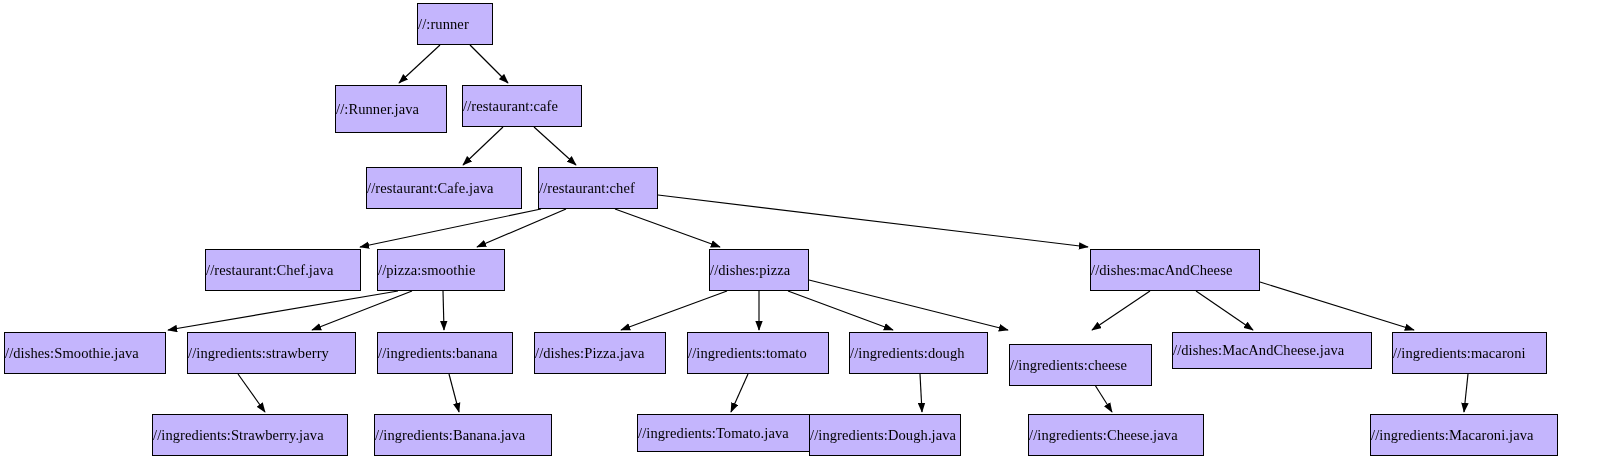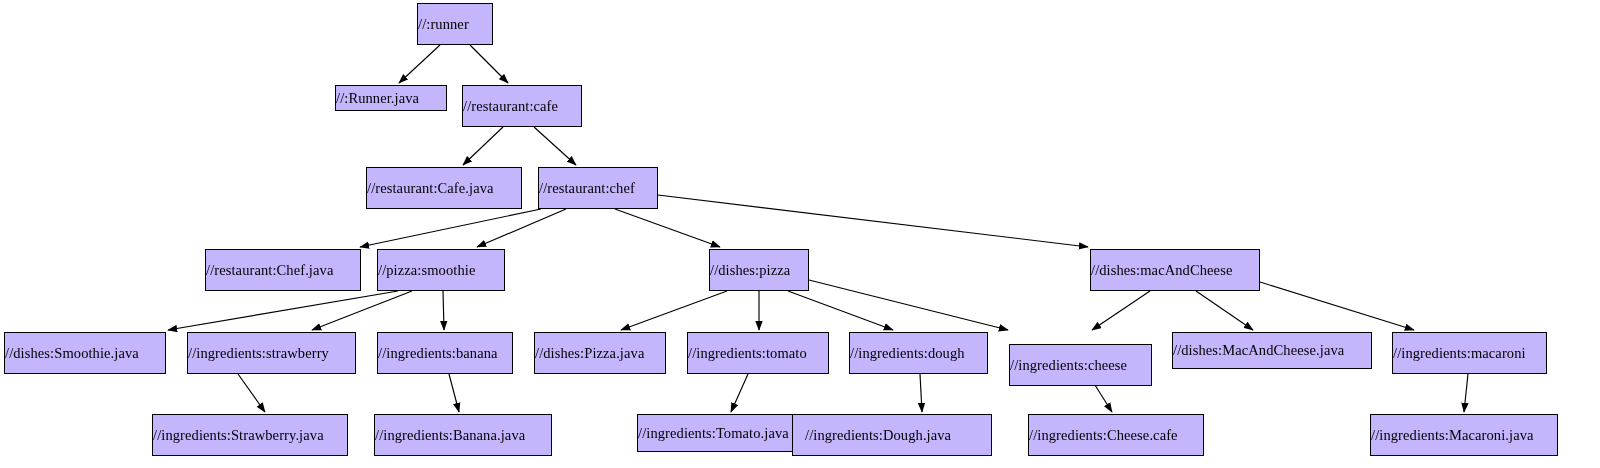--- a/index.html
+++ b/index.html
@@ -72,21 +72,21 @@
         <line x1="748" y1="374" x2="731" y2="412" stroke="#000000" stroke-width="1.15" marker-end="url(#arrowhead)"></line>
         <line x1="920" y1="374" x2="922" y2="412" stroke="#000000" stroke-width="1.15" marker-end="url(#arrowhead)"></line>
         <line x1="1088" y1="374" x2="1112" y2="412" stroke="#000000" stroke-width="1.15" marker-end="url(#arrowhead)"></line>
         <line x1="1468" y1="374" x2="1464" y2="412" stroke="#000000" stroke-width="1.15" marker-end="url(#arrowhead)"></line>
       </g>
   </svg>
   <div id="nodes-group">
       <div class="node" style="left: 417px; top: 3px; width: 76px; height: 42px;">
         <span>//:runner</span>
       </div>
-      <div class="node" style="left: 335px; top: 85px; width: 112px; height: 26px; font-family: Liberation Serif, serif;">
+      <div class="node" style="left: 335px; top: 85px; width: 112px; height: 48px; font-family: Liberation Serif, serif;">
         <span>//:Runner.java</span>
       </div>
       <div class="node" style="left: 462px; top: 85px; width: 120px; height: 42px;">
         <span>//restaurant:cafe</span>
       </div>
       <div class="node" style="left: 366px; top: 167px; width: 156px; height: 42px;">
         <span>//restaurant:Cafe.java</span>
       </div>
       <div class="node" style="left: 538px; top: 167px; width: 120px; height: 42px;">
         <span>//restaurant:chef</span>
@@ -132,23 +132,23 @@
       </div>
       <div class="node" style="left: 152px; top: 414px; width: 196px; height: 42px;">
         <span>//ingredients:Strawberry.java</span>
       </div>
       <div class="node" style="left: 374px; top: 414px; width: 178px; height: 42px;">
         <span>//ingredients:Banana.java</span>
       </div>
       <div class="node" style="left: 637px; top: 414px; width: 180px; height: 38px;">
         <span>//ingredients:Tomato.java</span>
       </div>
-      <div class="node" style="left: 792px; top: 414px; width: 200px; height: 42px; padding-left: 12px;">
+      <div class="node" style="left: 809px; top: 414px; width: 152px; height: 42px;">
         <span>//ingredients:Dough.java</span>
       </div>
       <div class="node" style="left: 1028px; top: 414px; width: 176px; height: 42px;">
-        <span>//ingredients:Cheese.cafe</span>
+        <span>//ingredients:Cheese.java</span>
       </div>
       <div class="node" style="left: 1370px; top: 414px; width: 188px; height: 42px;">
         <span>//ingredients:Macaroni.java</span>
       </div>
     </div>
 </div>
 
 </body></html>

